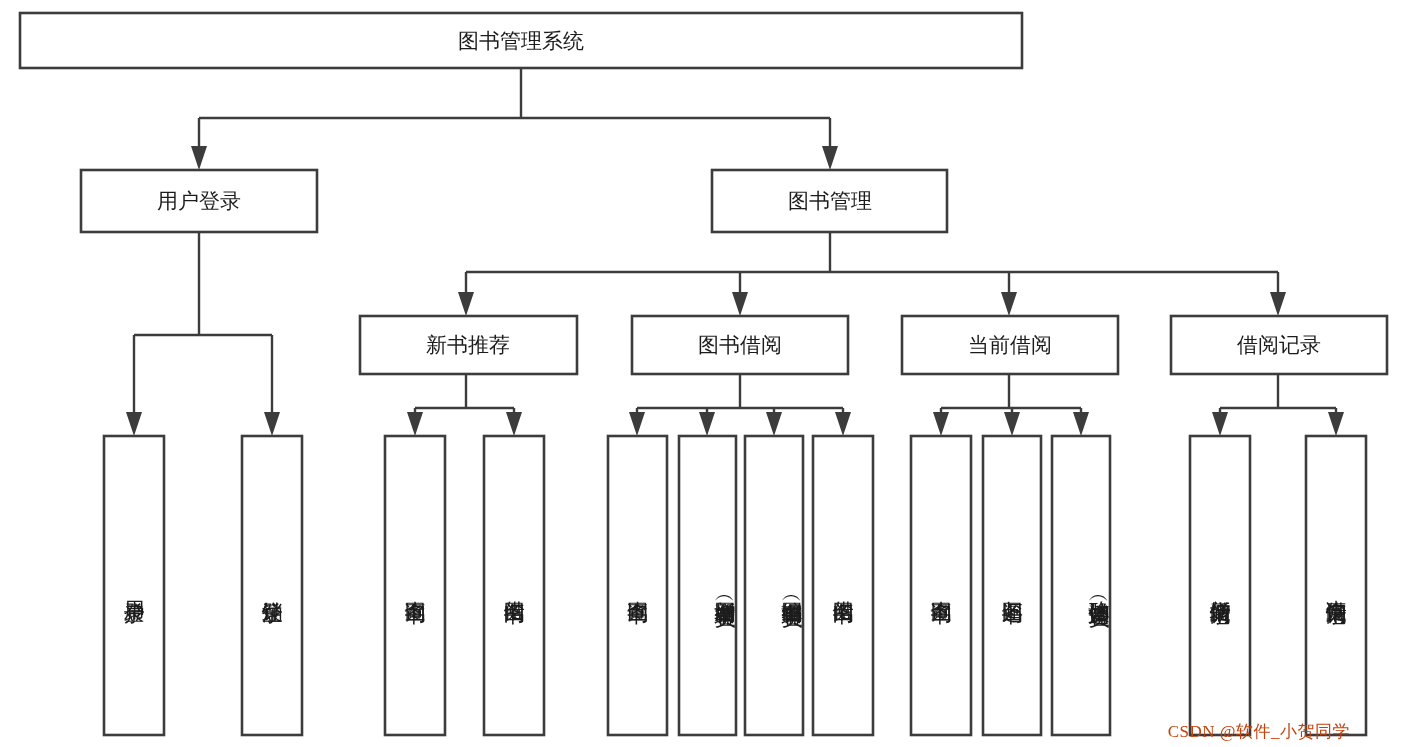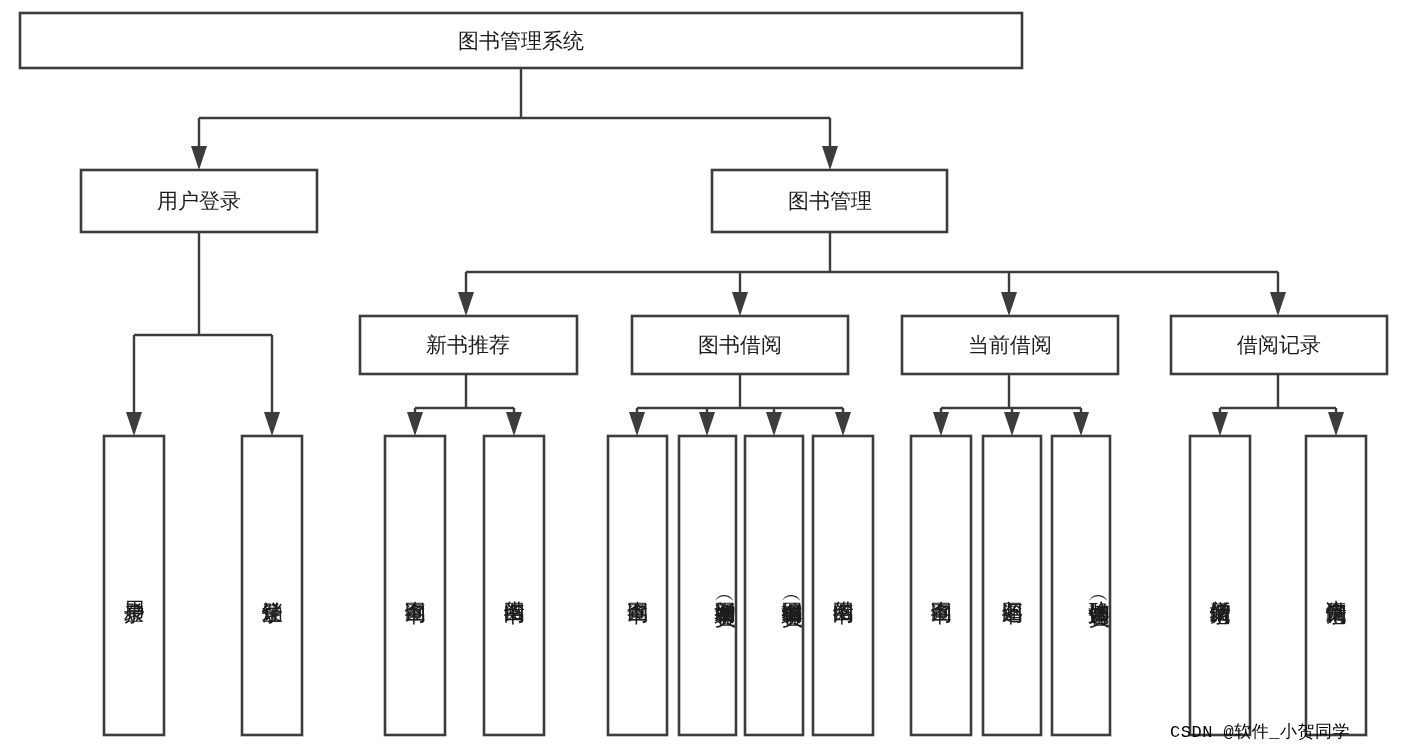--- a/index.html
+++ b/index.html
@@ -61,23 +61,23 @@
     display: flex;
     align-items: center;
     justify-content: center;
     white-space: nowrap;
     pointer-events: none;
   }
   .watermark {
     position: absolute;
     right: 8px;
     bottom: 4px;
-    font-family: Liberation Mono, monospace;
+    font-family: Liberation Serif, serif;
     font-size: 17px;
-    color: #000000;
+    color: #c2410c;
     letter-spacing: 0.5px;
     white-space: nowrap;
   }
 </style>
 </head>
 <body>
 
 <div id="diagram-root">
 
   <svg class="diagram-canvas" viewBox="0 0 1405 747">

